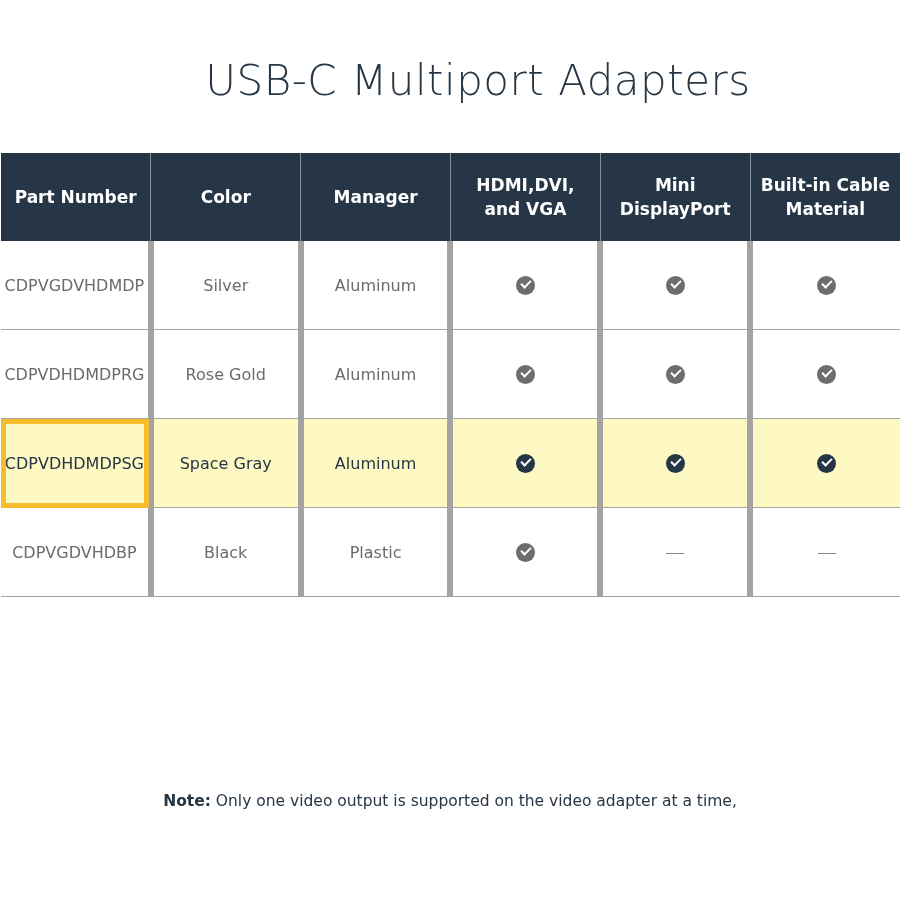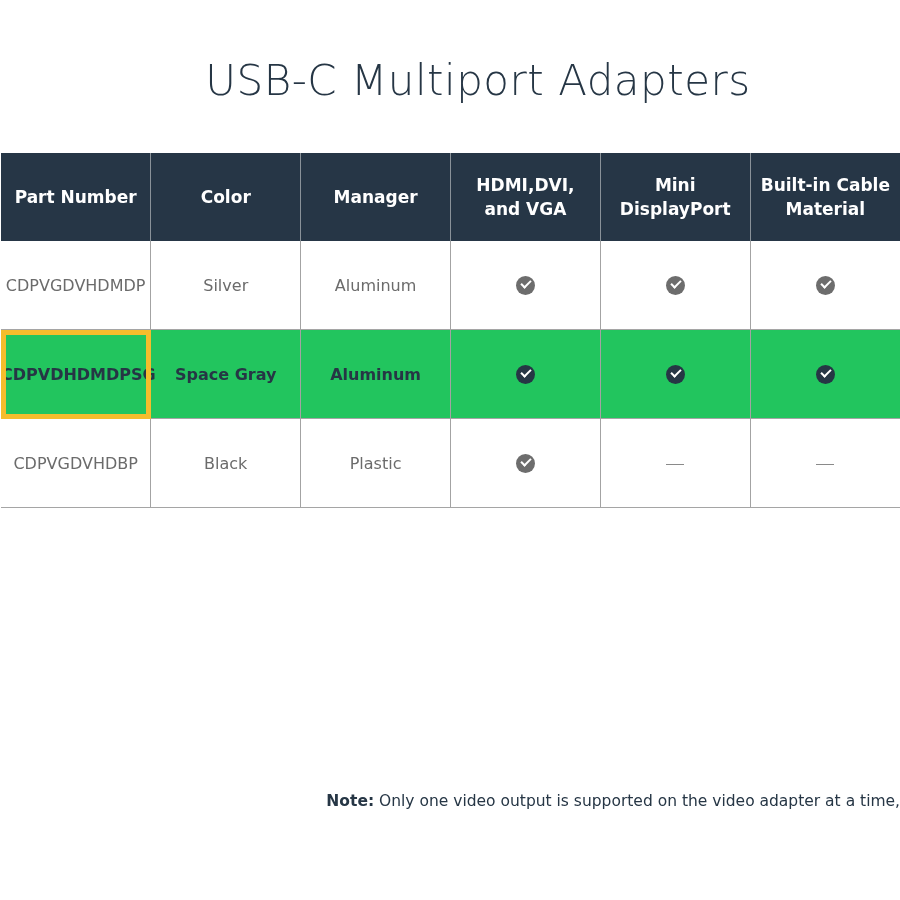--- a/index.html
+++ b/index.html
@@ -16,42 +16,42 @@
     }
     .table th {
       background: #263646; color: #ffffff; font-weight: bold; font-size: 17px;
       height: 88px; padding: 0 6px; line-height: 24px; text-align: center; vertical-align: middle;
       border-right: 1px solid #8a9299;
     }
     .table th:last-child { border-right: none; }
     .table td {
       height: 88px; text-align: center; vertical-align: middle;
       font-size: 16px; color: #6b6b6b; padding: 0;
-      border-right: 1px solid #a3a3a3; border-bottom: 1px solid #a5a5a5;
+      border-right: 6px solid #a3a3a3; border-bottom: 1px solid #a5a5a5;
     }
     .table td:last-child { border-right: none; }
-    .table tr.hl td { background: #22c55e; color: #263645; font-weight: bold; }
+    .table tr.hl td { background: #fef9c3; color: #263645; font-weight: normal; }
     .table tr.hl td.part { position: relative; }
     .table tr.hl td.part::after {
       content: ""; position: absolute; left: 0; top: 0; right: -1px; bottom: -1px;
       border: 5px solid #f5bd2c; box-sizing: border-box;
     }
     .check {
       display: inline-block; width: 19px; height: 19px; border-radius: 50%;
       background: #6d6d6d; position: relative; vertical-align: middle;
     }
     .check.dark { background: #263645; }
     .check::after {
       content: ""; position: absolute; left: 5px; top: 4px; width: 8px; height: 4px;
       border-left: 2.5px solid #fff; border-bottom: 2.5px solid #fff;
       transform: rotate(-45deg);
     }
     .dash { display: inline-block; width: 18px; height: 1px; background: #8a8a8a; vertical-align: middle; }
     .note {
-      position: absolute; left: 0; top: 790px; width: 900px; text-align: right;
+      position: absolute; left: 0; top: 790px; width: 900px; text-align: center;
       font-size: 15.5px; line-height: 23px; color: #263645;
     }
     .note b { font-weight: bold; }
   </style>
 </head>
 <body>
 
 <div class="title">USB-C Multiport Adapters</div>
 
 <table class="table">
@@ -67,20 +67,28 @@
   </thead>
   <tbody id="tbody">
       <tr>
         <td class="part">CDPVGDVHDMDP</td>
         <td>Silver</td>
         <td>Aluminum</td>
         <td><span class="check"></span></td>
         <td><span class="check"></span></td>
         <td><span class="check"></span></td>
       </tr>
+      <tr>
+        <td class="part">CDPVDHDMDPRG</td>
+        <td>Rose Gold</td>
+        <td>Aluminum</td>
+        <td><span class="check"></span></td>
+        <td><span class="check"></span></td>
+        <td><span class="check"></span></td>
+      </tr>
       <tr class="hl">
         <td class="part">CDPVDHDMDPSG</td>
         <td>Space Gray</td>
         <td>Aluminum</td>
         <td><span class="check dark"></span></td>
         <td><span class="check dark"></span></td>
         <td><span class="check dark"></span></td>
       </tr>
       <tr>
         <td class="part">CDPVGDVHDBP</td>

